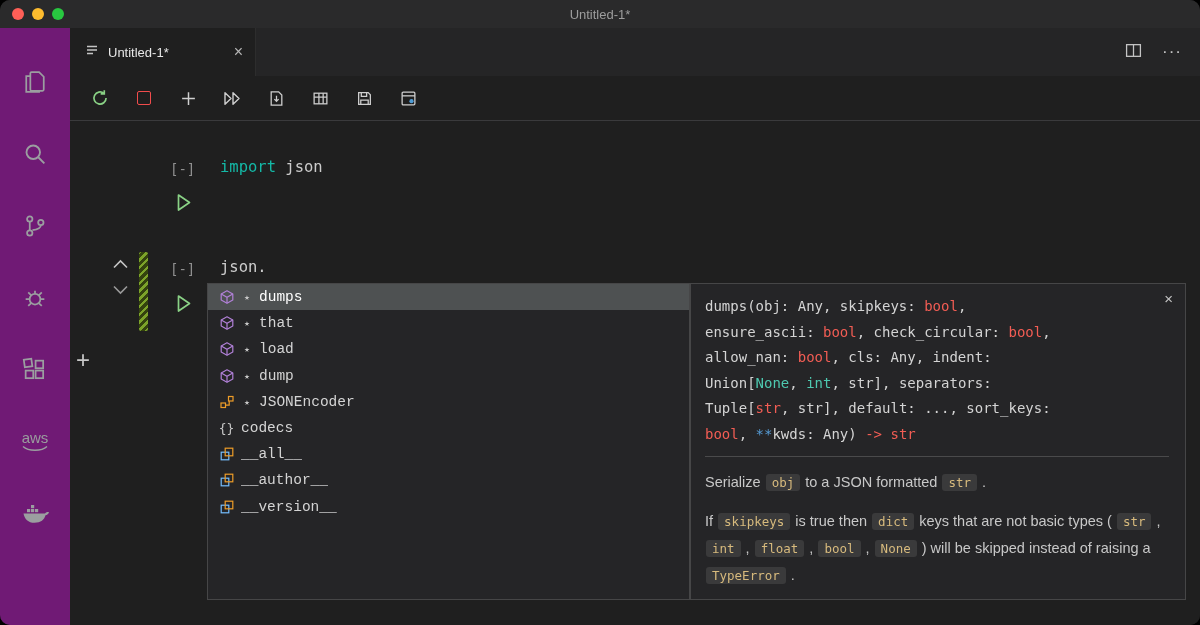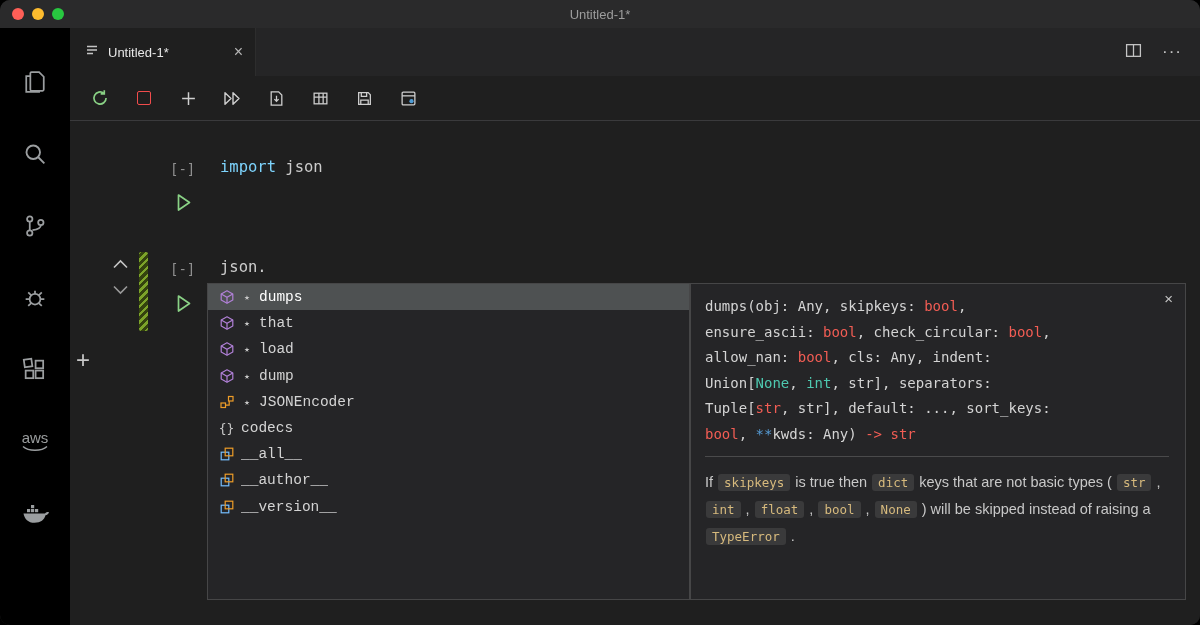--- a/index.html
+++ b/index.html
@@ -7,21 +7,21 @@
   .window{position:relative;width:1200px;height:625px;background:#1f1f1f;border-radius:10px;overflow:hidden;}
 
   
   .titlebar{position:absolute;left:0;top:0;width:1200px;height:28px;background:#2a2a2b;display:flex;align-items:center;}
   .traffic{position:absolute;left:12px;top:8px;display:flex;gap:8px;}
   .tl{width:12px;height:12px;border-radius:50%;display:inline-block;}
   .tl.red{background:#ff5f57;}.tl.yellow{background:#febc2e;}.tl.green{background:#28c840;}
   .win-title{width:100%;text-align:center;font-size:13px;color:#9d9d9d;}
 
   
-  .activitybar{position:absolute;left:0;top:28px;width:70px;height:597px;background:#000000;display:flex;flex-direction:column;align-items:center;padding-top:18px;box-sizing:border-box;gap:0;}
+  .activitybar{position:absolute;left:0;top:28px;width:70px;height:597px;background:#701a75;display:flex;flex-direction:column;align-items:center;padding-top:18px;box-sizing:border-box;gap:0;}
   .ab-item{width:70px;height:72px;display:flex;flex-direction:column;align-items:center;justify-content:center;cursor:pointer;}
   .ab-item svg{display:block;}
   .aws-txt{color:#9a9d9e;font-size:15px;line-height:14px;}
 
   
   .tabbar{position:absolute;left:70px;top:28px;right:0;height:48px;background:#252526;}
   .tab{position:absolute;left:0;top:0;width:186px;height:48px;background:#1f1f1f;display:flex;align-items:center;padding:0 10px 0 14px;box-sizing:border-box;gap:8px;border-right:1px solid #2d2d2d;}
   .tab-label{color:#e7e7e7;font-size:13px;flex:1;}
   .tab-close{color:#b8b8b8;font-size:16px;line-height:16px;padding:0 2px;}
   .tabbar-actions{position:absolute;right:18px;top:0;height:48px;display:flex;align-items:center;gap:20px;}
@@ -29,21 +29,21 @@
 
   
   .toolbar{position:absolute;left:70px;top:76px;right:0;height:45px;background:#1f1f1f;border-bottom:1px solid #3a3a3c;display:flex;align-items:center;padding-left:20px;box-sizing:border-box;gap:24px;}
   .tb-icon{display:flex;align-items:center;justify-content:center;width:20px;height:20px;cursor:pointer;}
   .stop-sq{width:12px;height:12px;border:1.6px solid #f14c4c;border-radius:2px;}
 
   
   .editor{position:absolute;left:70px;top:121px;right:0;bottom:0;background:#1f1f1f;font-family:"DejaVu Sans Mono",monospace;}
   .fold{position:absolute;color:#8f8f8f;font-size:14px;}
   .code-line{position:absolute;font-size:15.5px;color:#cccccc;white-space:pre;}
-  .c-keyword{color:#7dd3fc;}
+  .c-keyword{color:#14b8a6;}
   .play-btn{position:absolute;cursor:pointer;}
   .gutter-chev{position:absolute;cursor:pointer;}
   .stripe-bar{position:absolute;left:69px;top:131px;width:9px;height:79px;border-radius:2px;
     background:repeating-linear-gradient(315deg,#7ca32a 0 2.5px,#34430e 2.5px 5.5px);}
   .add-cell{position:absolute;left:6px;top:228px;color:#c8c8c8;font-size:24px;line-height:22px;cursor:pointer;font-family:"Liberation Sans",sans-serif;}
 
   
   .suggest{position:absolute;left:137px;top:162px;width:483px;height:317px;background:#252527;border:1px solid #464647;box-sizing:border-box;overflow:hidden;}
   .suggest-row{height:26.2px;display:flex;align-items:center;padding-left:10px;gap:6px;cursor:pointer;}
   .suggest-row.selected{background:#4e5152;}
@@ -320,18 +320,19 @@
             <span class="suggest-label">__version__</span>
           </div>
         </div>
     </div>
 
     <div class="docpopup">
       <span class="doc-close">×</span>
       <div class="signature"><div class="sig-line"><span>dumps(obj: Any, skipkeys: </span><span class="c-red">bool</span><span>,</span></div><div class="sig-line"><span>ensure_ascii: </span><span class="c-red">bool</span><span>, check_circular: </span><span class="c-red">bool</span><span>,</span></div><div class="sig-line"><span>allow_nan: </span><span class="c-red">bool</span><span>, cls: Any, indent:</span></div><div class="sig-line"><span>Union[</span><span class="c-teal">None</span><span>, </span><span class="c-teal">int</span><span>, </span><span>str</span><span>], separators:</span></div><div class="sig-line"><span>Tuple[</span><span class="c-red">str</span><span>, </span><span>str</span><span>], default: ..., sort_keys:</span></div><div class="sig-line"><span class="c-red">bool</span><span>, </span><span class="c-blue">**</span><span>kwds: Any) </span><span class="c-red">-&gt;</span><span> </span><span class="c-red">str</span></div></div>
       <div class="doc-divider"></div>
       <div class="doc-paragraphs">
+          <p><span>Serialize </span><span class="chip">obj</span><span> to a JSON formatted </span><span class="chip">str</span><span> .</span></p>
           <p><span>If </span><span class="chip">skipkeys</span><span> is true then </span><span class="chip">dict</span><span> keys that are not basic types ( </span><span class="chip">str</span><span> , </span><span class="chip">int</span><span> , </span><span class="chip">float</span><span> , </span><span class="chip">bool</span><span> , </span><span class="chip">None</span><span> ) will be skipped instead of raising a </span><span class="chip">TypeError</span><span> .</span></p>
         </div>
     </div>
 
   </div>
 </div>
 
 </body></html>

